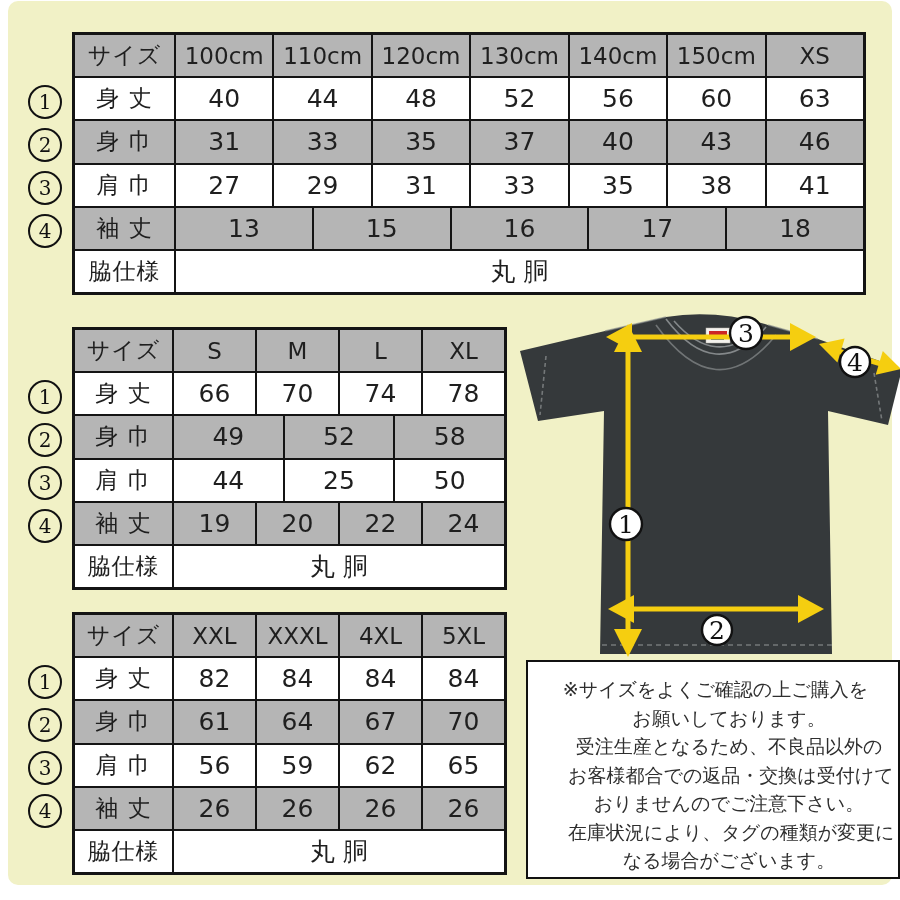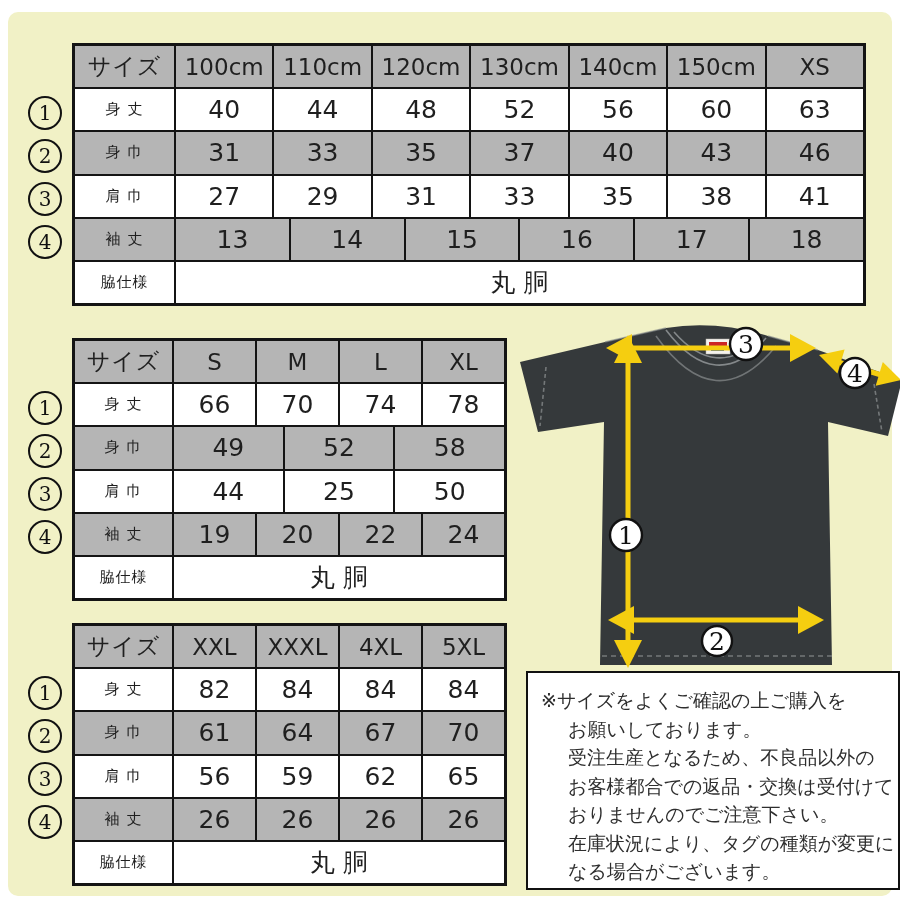--- a/index.html
+++ b/index.html
@@ -14,59 +14,59 @@
     --text:#1f1f1f;
   }
   html,body{margin:0;padding:0}
   body{
     width:900px;height:900px;position:relative;overflow:hidden;
     background:var(--frame);
     font-family:"DejaVu Sans",sans-serif;
     color:var(--text);
   }
   .canvas{
-    position:absolute;left:8px;top:12px;width:884px;height:884px;
+    position:absolute;left:8px;top:1px;width:884px;height:884px;
     background:var(--background);border-radius:10px;
   }
   
   .table-block{
     position:absolute;background:#fff;
     border:3px solid var(--table-line);box-sizing:border-box;
     display:flex;flex-direction:column;
   }
   #t1{left:64px;top:31px;width:794px;height:263px;--labw:99px}
   #t2{left:64px;top:326px;width:435px;height:263px;--labw:97px}
   #t3{left:64px;top:611px;width:435px;height:263px;--labw:97px}
   .row{flex:1;display:flex;border-top:2px solid var(--table-line)}
   .row:first-child{border-top:none}
   .cell{
     display:flex;align-items:center;justify-content:center;
     border-left:2px solid var(--table-line);box-sizing:border-box;
     background:#fff;overflow:hidden;white-space:nowrap;
   }
   .cell:first-child{border-left:none}
-  .lab{width:var(--labw);flex:none;font-size:15px;letter-spacing:1px}
+  .lab{width:var(--labw);flex:none;font-size:23px;letter-spacing:1px}
   .val{flex:1;font-size:25px}
   .row.header .cell{background:var(--table-shade);font-size:23px}
   .row.shade .cell{background:var(--table-shade)}
   .marker{
     position:absolute;width:30px;height:30px;left:-47px;
     border:2px solid #111;border-radius:50%;
     display:flex;align-items:center;justify-content:center;
     font-family:"DejaVu Serif",serif;font-size:20px;line-height:1;
     color:#111;background:transparent;
   }
   
   #note{
     position:absolute;left:518px;top:659px;width:374px;height:219px;
     background:#fff;border:2px solid #111;box-sizing:border-box;
     padding:13px 8px 0 13px;
   }
   .note-line{
-    font-size:19px;line-height:28.5px;color:#2e2e2e;white-space:nowrap;
+    font-size:19px;line-height:28.5px;color:#2e2e2e;white-space:nowrap;text-align:center;
   }
   .note-line.ind{margin-left:27px}
   
   #shirt-wrap{position:absolute;left:508px;top:308px;width:388px;height:350px}
   .mnum{
     font-family:"DejaVu Serif",serif;font-size:25px;fill:#111;
     text-anchor:middle;
   }
 </style>
 </head>
@@ -111,21 +111,20 @@
         <div class="cell val">29</div>
         <div class="cell val">31</div>
         <div class="cell val">33</div>
         <div class="cell val">35</div>
         <div class="cell val">38</div>
         <div class="cell val">41</div>
       </div>
       <div class="row shade">
         <div class="cell lab">袖 丈</div>
         <div class="cell val">13</div>
-        <div class="cell val">14</div>
         <div class="cell val">15</div>
         <div class="cell val">16</div>
         <div class="cell val">17</div>
         <div class="cell val">18</div>
       </div>
       <div class="row footer">
         <div class="cell lab">脇仕様</div>
         <div class="cell val">丸 胴</div>
       </div>
       <div class="marker" style="top: 50.25px;">1</div>

